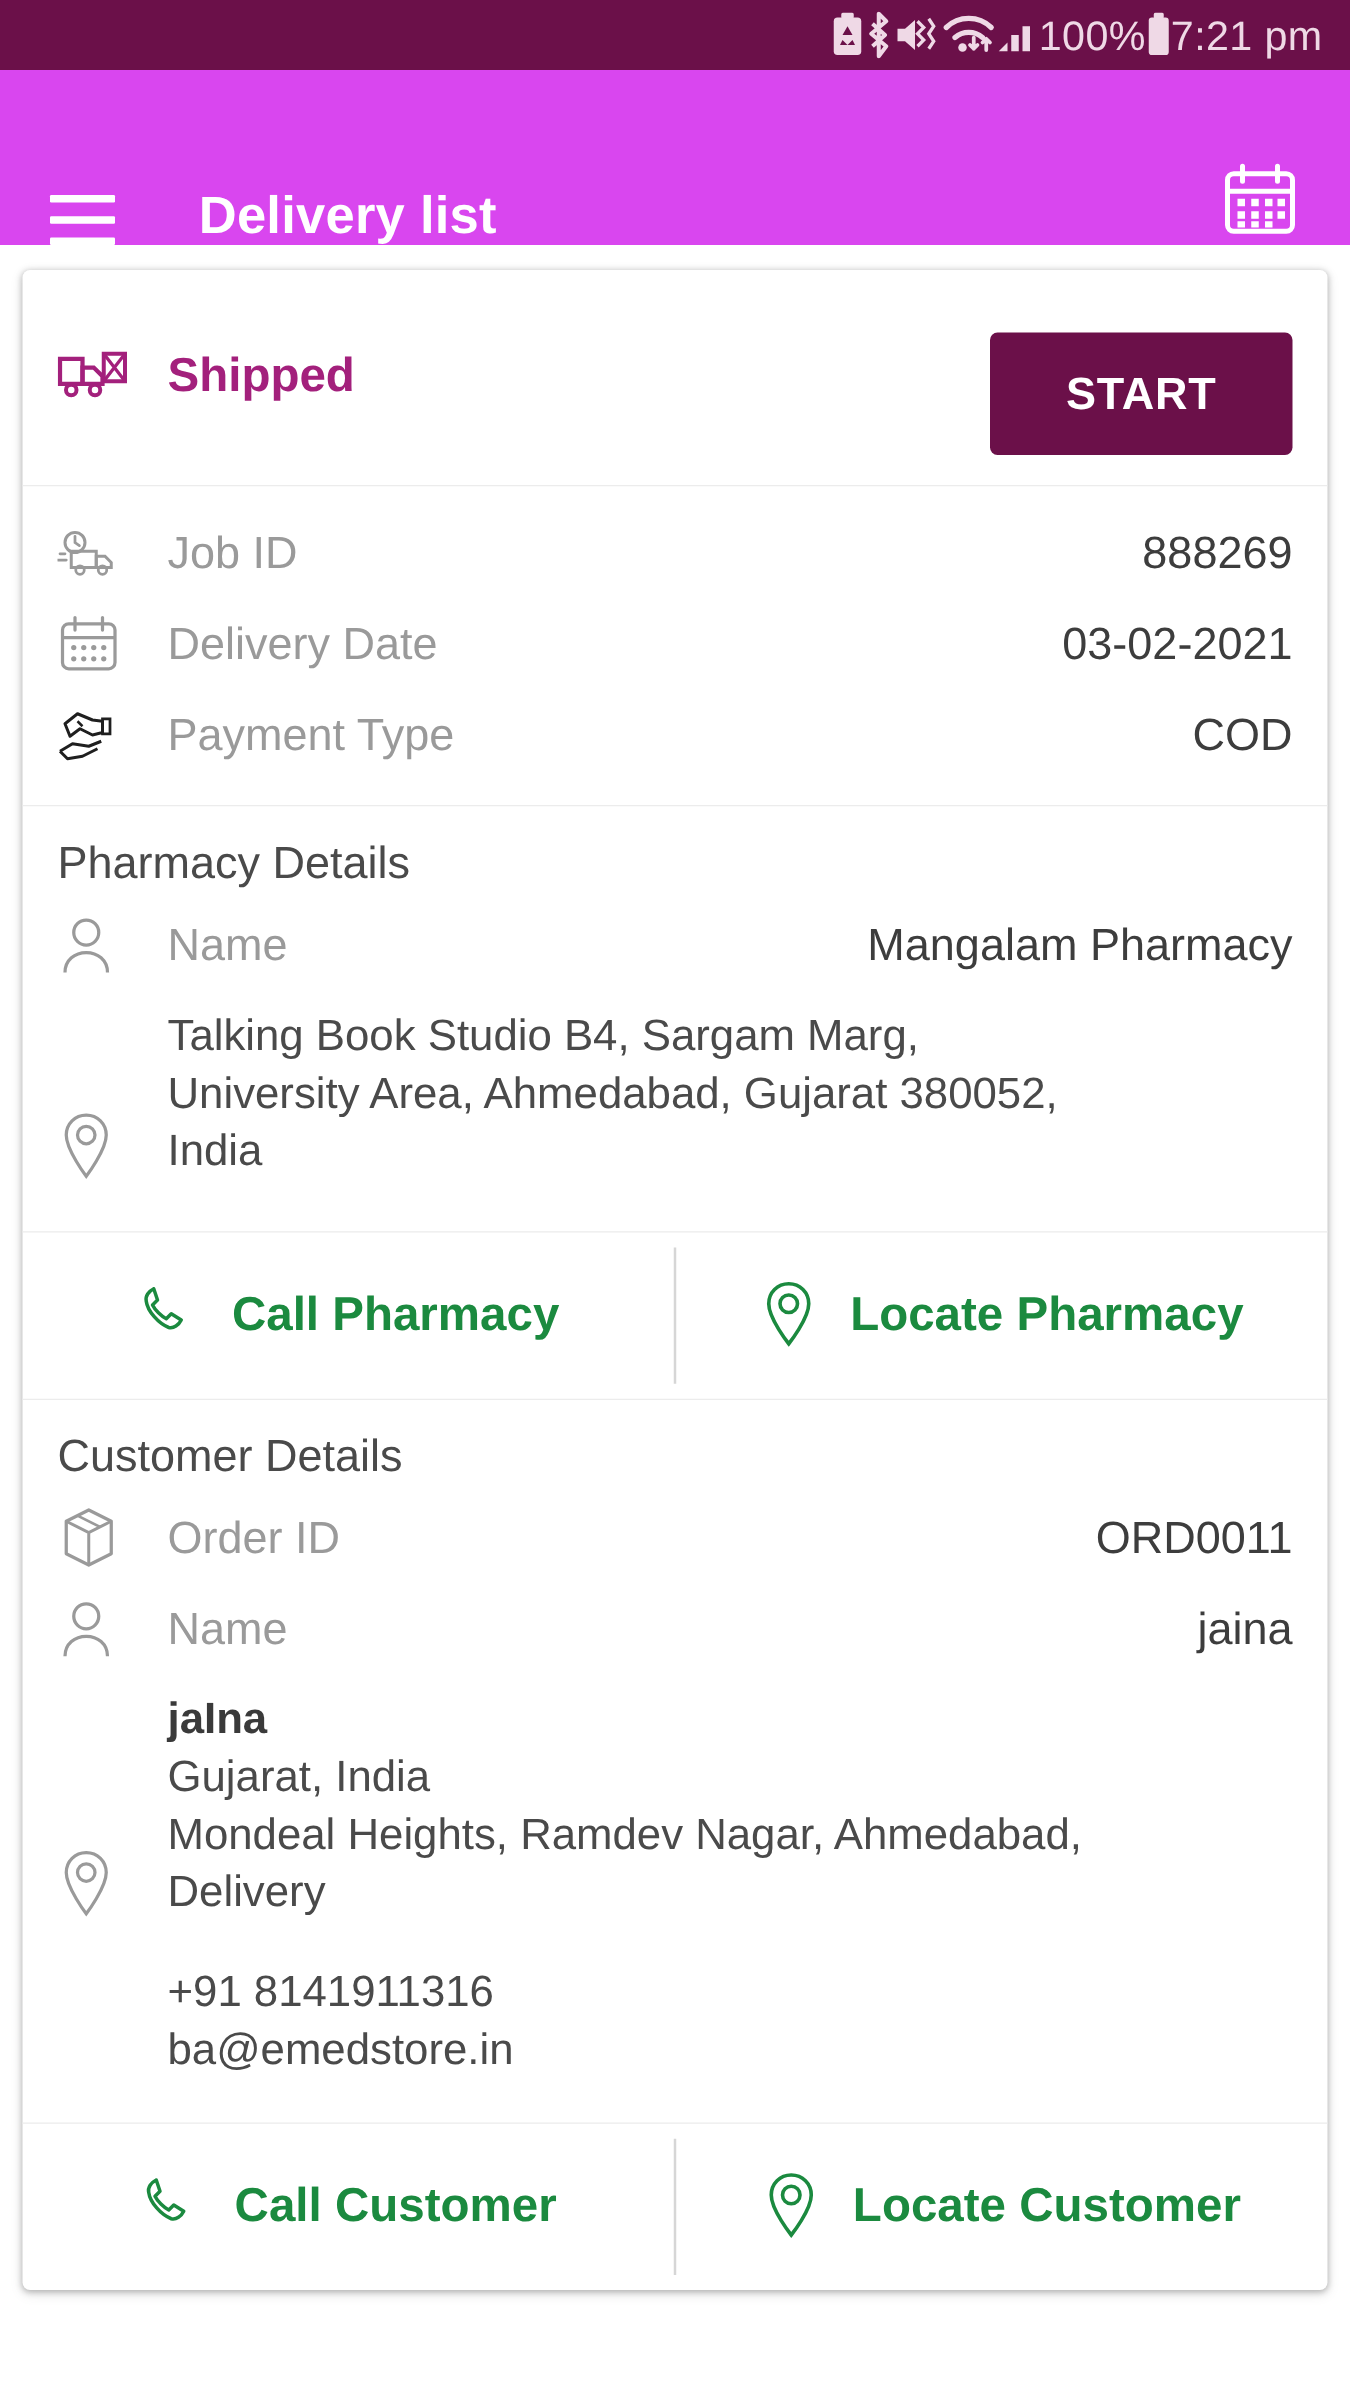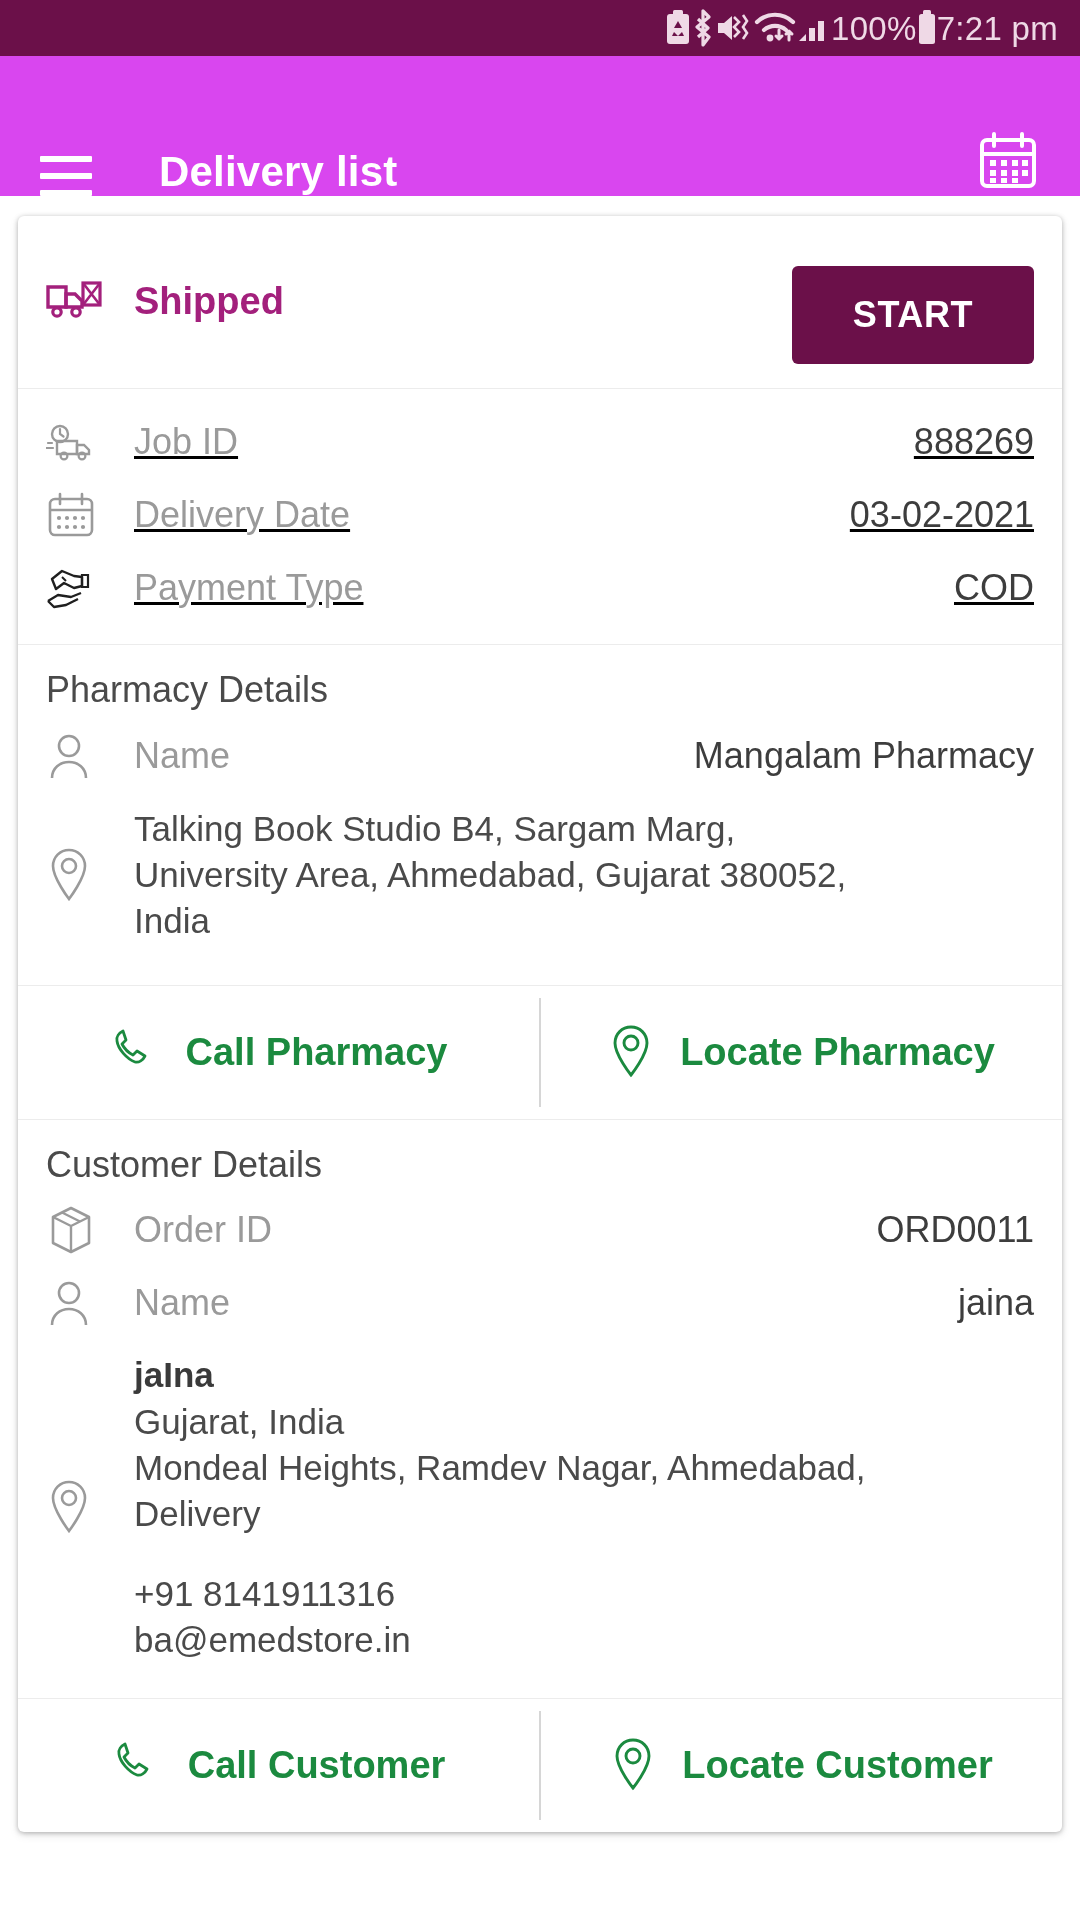--- a/index.html
+++ b/index.html
@@ -53,21 +53,21 @@
   .start-btn{
     background:#6B1049; color:#fff; border:none; border-radius:6px;
     font-family:"Liberation Sans", sans-serif;
     font-size:36px; font-weight:bold; letter-spacing:.6px;
     padding:28px 40px; cursor:pointer; min-width:242px;margin-top:28px;
   }
 
   .divider{ height:1px; background:#ECECEC; }
 
   
-  .detail-list{ padding:16px 28px 20px 28px;text-decoration:underline; }
+  .detail-list{ padding:16px 28px 20px 28px; }
   .detail-row{
     display:flex; align-items:center; min-height:73px;
   }
   .detail-ico{ width:62px; display:flex; align-items:center; justify-content:flex-start; }
   .detail-label{
     color:#9A9A9A; font-size:36px; margin-left:26px;
   }
   .detail-spacer{ flex:1; }
   .detail-value{
     color:#3D3D3D; font-size:36px; text-align:right;
@@ -75,21 +75,21 @@
 
   
   .section-head{
     color:#4A4A4A; font-size:36px; padding:24px 28px 8px 28px;
   }
 
   
   .sect-rows{ padding:0 28px 18px 28px; }
 
   
-  .addr-row{ display:flex; align-items:center; padding:14px 0 22px 0; }
+  .addr-row{ display:flex; align-items:flex-end; padding:14px 0 22px 0; }
   .addr-ico{ width:62px; display:flex; align-items:center; justify-content:flex-start; }
   .addr-text{
     color:#4A4A4A; font-size:35px; line-height:1.32; margin-left:26px;
     max-width:750px;
   }
 
   
   .actions{ display:flex; align-items:stretch; }
   .action-btn{
     flex:1; display:flex; align-items:center; justify-content:center;

